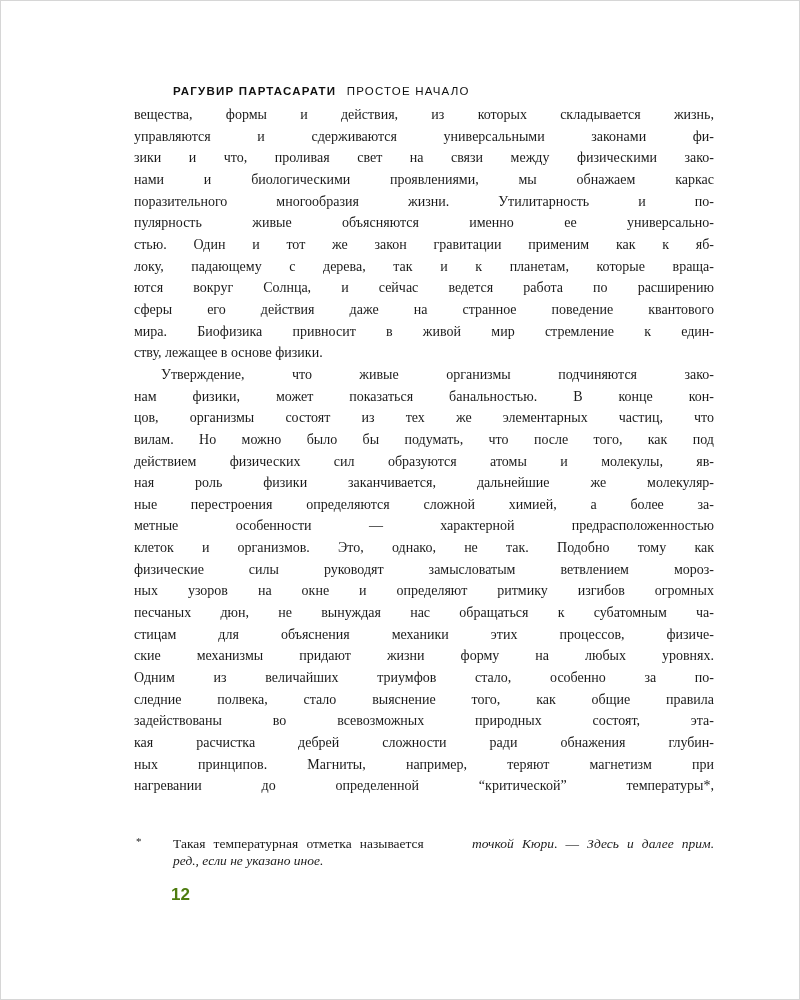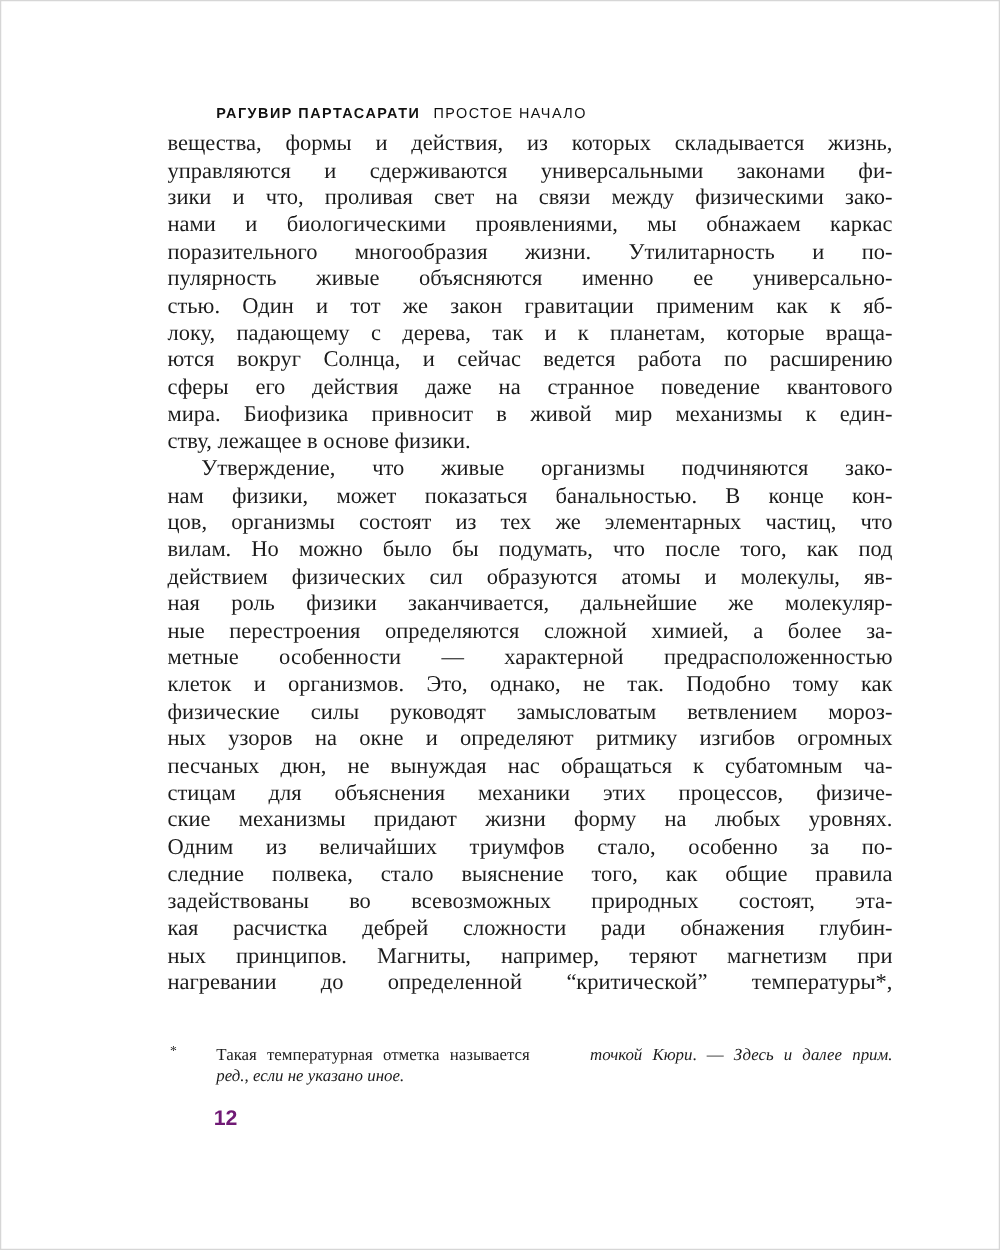--- a/index.html
+++ b/index.html
@@ -33,21 +33,21 @@
   .running-head .title {
     font-weight: 400;
     margin-left: 6px;
   }
   .body-text {
     position: absolute;
     top: 103px;
     left: 133px;
     width: 580px;
     font-family: "Liberation Serif", serif;
-    font-size: 18px;
+    font-size: 14px;
     line-height: 21.65px;
     color: #1b1b1b;
   }
   .body-text .line {
     text-align: justify;
     text-align-last: justify;
     white-space: normal;
   }
   .body-text .line.para-end {
     text-align-last: left;
@@ -78,21 +78,21 @@
     text-align: justify;
     text-align-last: justify;
   }
   .page-number {
     position: absolute;
     top: 884px;
     left: 170px;
     font-family: "Liberation Sans", sans-serif;
     font-size: 17px;
     font-weight: 700;
-    color: #701a75;
+    color: #4d7c0f;
   }
 </style>
 </head>
 <body>
 
 <div class="page">
 
   <div class="running-head">
     <span class="author">РАГУВИР ПАРТАСАРАТИ</span>
     <span class="title">ПРОСТОЕ НАЧАЛО</span>
@@ -102,21 +102,21 @@
       <div class="line">вещества, формы и действия, из которых складывается жизнь,</div>
       <div class="line">управляются и сдерживаются универсальными законами фи-</div>
       <div class="line">зики и что, проливая свет на связи между физическими зако-</div>
       <div class="line">нами и биологическими проявлениями, мы обнажаем каркас</div>
       <div class="line">поразительного многообразия жизни. Утилитарность и по-</div>
       <div class="line">пулярность живые объясняются именно ее универсально-</div>
       <div class="line">стью. Один и тот же закон гравитации применим как к яб-</div>
       <div class="line">локу, падающему с дерева, так и к планетам, которые враща-</div>
       <div class="line">ются вокруг Солнца, и сейчас ведется работа по расширению</div>
       <div class="line">сферы его действия даже на странное поведение квантового</div>
-      <div class="line">мира. Биофизика привносит в живой мир механизмы к един-</div>
+      <div class="line">мира. Биофизика привносит в живой мир стремление к един-</div>
       <div class="line para-end">ству, лежащее в основе физики.</div>
       <div class="line indent">Утверждение, что живые организмы подчиняются зако-</div>
       <div class="line">нам физики, может показаться банальностью. В конце кон-</div>
       <div class="line">цов, организмы состоят из тех же элементарных частиц, что</div>
       <div class="line">вилам. Но можно было бы подумать, что после того, как под</div>
       <div class="line">действием физических сил образуются атомы и молекулы, яв-</div>
       <div class="line">ная роль физики заканчивается, дальнейшие же молекуляр-</div>
       <div class="line">ные перестроения определяются сложной химией, а более за-</div>
       <div class="line">метные особенности — характерной предрасположенностью</div>
       <div class="line">клеток и организмов. Это, однако, не так. Подобно тому как</div>

